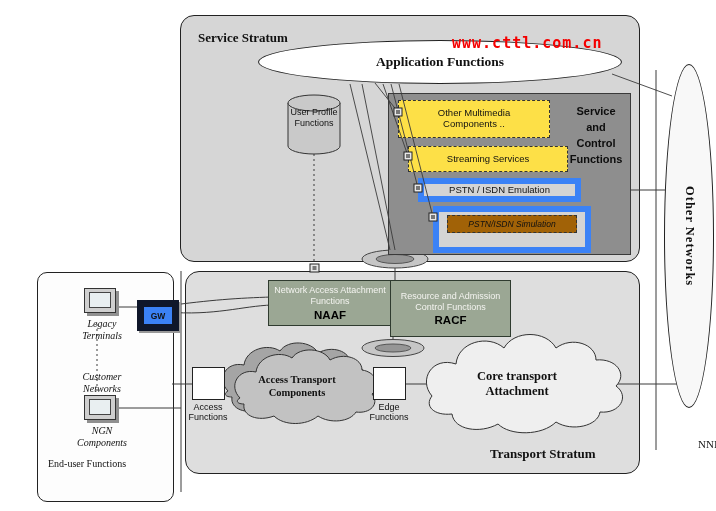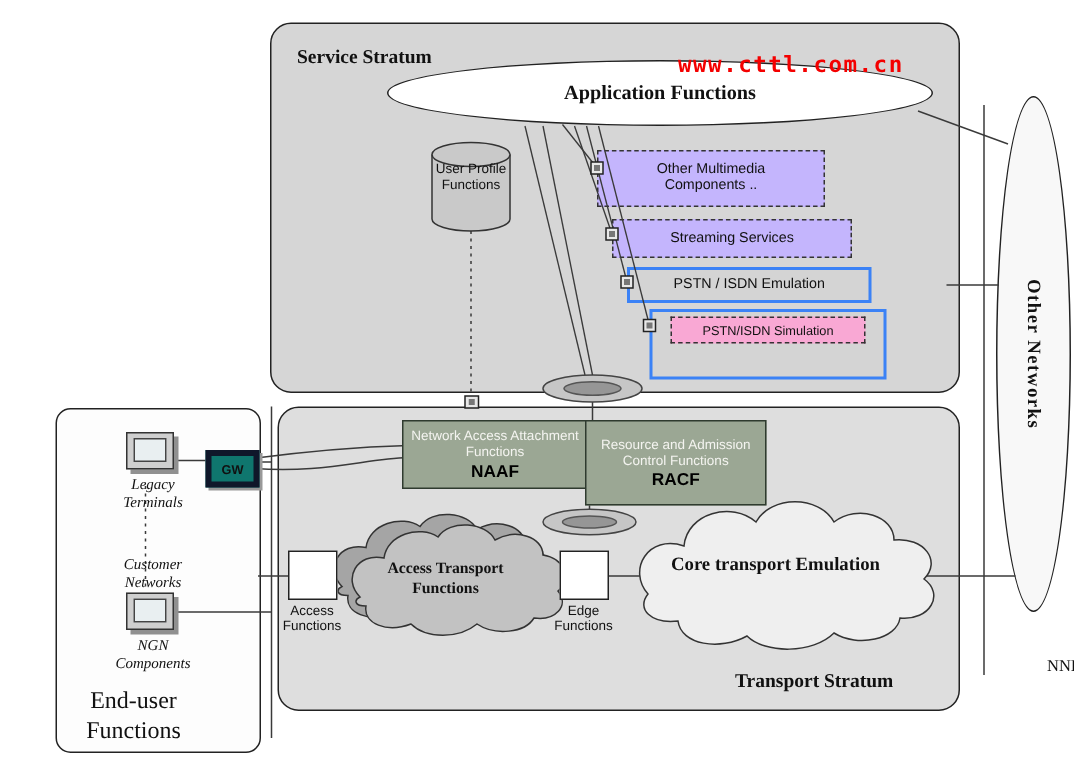--- a/index.html
+++ b/index.html
@@ -7,35 +7,35 @@
          font-family:"Liberation Sans",sans-serif;color:#111;}
   .bgbox{position:absolute;border:1px solid #222;z-index:1;}
   .round{border-radius:14px;}
   svg.layerA{position:absolute;left:0;top:0;z-index:2;pointer-events:none;}
   svg.layerB{position:absolute;left:0;top:0;z-index:4;pointer-events:none;}
   .box{position:absolute;z-index:3;box-sizing:border-box;}
   .lbl{position:absolute;z-index:5;}
   .serif{font-family:"Liberation Serif",serif;}
   .stratum-title{font-family:"Liberation Serif",serif;font-weight:bold;font-size:13px;}
   .ellipse{border:1px solid #222;border-radius:50%;display:flex;align-items:center;justify-content:center;text-align:center;}
-  .comp{background:#c4b5fd;display:flex;align-items:center;justify-content:center;
+  .comp{background:#fde047;display:flex;align-items:center;justify-content:center;
         text-align:center;font-size:9.5px;line-height:1.15;}
   .dashed{border:1px dashed #333;}
-  .solid{border:2px solid #3b82f6;}
+  .solid{border:6px solid #3b82f6;}
   .fn-sq{position:absolute;z-index:3;width:33px;height:33px;background:#fff;border:1px solid #222;box-sizing:border-box;}
   .fn-lbl{font-size:9px;text-align:center;line-height:1.15;}
   .ctrlbox{position:absolute;z-index:3;background:#9ba794;border:1px solid #2f3b2f;box-sizing:border-box;
            display:flex;flex-direction:column;align-items:center;justify-content:center;text-align:center;}
   .ctrlbox .nm{font-size:9px;color:#f4f4f0;line-height:1.2;}
   .ctrlbox .ab{font-size:11.5px;font-weight:bold;color:#000;margin-top:2px;}
   .cloudtxt{font-family:"Liberation Serif",serif;font-weight:bold;text-align:center;line-height:1.2;z-index:5;position:absolute;}
   .itlab{font-family:"Liberation Serif",serif;font-style:italic;font-size:10px;text-align:center;line-height:1.15;}
   .monitor{position:absolute;z-index:3;width:30px;height:23px;background:#cfcfcf;border:1px solid #333;box-shadow:3px 3px 0 #909090;}
   .monitor .screen{position:absolute;left:4px;top:3px;width:20px;height:14px;background:#e9eff1;border:1px solid #444;}
-  .gw{position:absolute;z-index:3;width:28px;height:17px;background:#0f766e;border:4px solid #0f172a;box-shadow:2px 2px 0 #999;
+  .gw{position:absolute;z-index:3;width:28px;height:17px;background:#3b82f6;border:7px solid #0f172a;box-shadow:2px 2px 0 #999;
       display:flex;align-items:center;justify-content:center;font-size:8.5px;font-weight:bold;}
   .watermark{position:absolute;z-index:6;font-family:"DejaVu Sans Mono",monospace;font-weight:bold;
              font-size:15px;letter-spacing:1px;}
   .vert{writing-mode:vertical-rl;font-family:"Liberation Serif",serif;font-weight:bold;font-size:12.5px;letter-spacing:1px;}
 </style>
 </head>
 <body>
 
 <div id="stage">
 
@@ -95,69 +95,72 @@
   <div class="lbl stratum-title" style="left:198px;top:30px;">Service Stratum</div>
 
   <div class="watermark" style="left:452px;top:20px;color:#f40000;margin-top:14px;">www.cttl.com.cn</div>
 
   <div class="box ellipse serif" style="left:258px;top:40px;width:364px;height:44px;background:#fff;font-weight:bold;font-size:13.5px;">
     <span>Application Functions</span>
   </div>
 
   <div class="lbl" style="left:289px;top:107px;width:50px;text-align:center;font-size:9px;line-height:1.25;">User Profile Functions</div>
 
+  <div class="box" style="left:388px;top:93px;width:243px;height:162px;background:#8e8e8e;border:1px solid #3a3a3a;">
+    <div style="position:absolute;right:6px;top:10px;width:56px;text-align:center;font-weight:bold;font-size:11px;line-height:1.45;color:#0d0d0d;">Service and Control Functions</div>
+  </div>
 
   <div class="box comp dashed" style="left:398px;top:100px;width:152px;height:38px;padding:0 26px;">
     <span>Other Multimedia Components ..</span>
   </div>
   <div class="box comp dashed" style="left:408px;top:146px;width:160px;height:26px;">
     <span>Streaming Services</span>
   </div>
   <div class="box comp solid" style="left:418px;top:178px;width:163px;height:24px;background:#d4d4d4;">
     <span>PSTN / ISDN Emulation</span>
   </div>
   <div class="box solid" style="left:433px;top:206px;width:158px;height:47px;background:#d4d4d4;text-align:center;">
-    <div class="dashed" style="width:128px;height:16px;margin:3px auto 0;background:#f9a8d4;font-size:8.5px;display:flex;align-items:center;justify-content:center;">
+    <div class="dashed" style="width:128px;height:16px;margin:3px auto 0;background:#a16207;font-size:8.5px;display:flex;align-items:center;justify-content:center;font-style:italic;">
       <span>PSTN/ISDN Simulation</span>
     </div>
   </div>
 
   <div class="ctrlbox" style="left:268px;top:280px;width:124px;height:46px;">
     <div class="nm">Network Access Attachment Functions</div>
     <div class="ab">NAAF</div>
   </div>
   <div class="ctrlbox" style="left:390px;top:280px;width:121px;height:57px;">
     <div class="nm">Resource and Admission Control Functions</div>
     <div class="ab">RACF</div>
   </div>
 
   <div class="fn-sq" style="left:192px;top:367px;"></div>
   <div class="lbl fn-lbl" style="left:178px;top:402px;width:60px;">Access Functions</div>
 
   <div class="fn-sq" style="left:373px;top:367px;"></div>
   <div class="lbl fn-lbl" style="left:359px;top:402px;width:60px;">Edge Functions</div>
 
-  <div class="cloudtxt" style="left:242px;top:374px;width:110px;font-size:10.5px;">Access Transport Functions</div>
-  <div class="cloudtxt" style="left:447px;top:369px;width:140px;font-size:12.5px;">Core transport Emulation</div>
+  <div class="cloudtxt" style="left:242px;top:374px;width:110px;font-size:10.5px;">Access Transport Components</div>
+  <div class="cloudtxt" style="left:447px;top:369px;width:140px;font-size:12.5px;">Core transport Attachment</div>
 
   <div class="lbl stratum-title" style="left:490px;top:446px;text-align:right;">Transport Stratum</div>
 
   <div class="monitor" style="left:84px;top:288px;">
     <div class="screen"></div>
   </div>
   <div class="gw" style="left:137px;top:300px;">
     <span>GW</span>
   </div>
   <div class="lbl itlab" style="left:72px;top:318px;width:60px;">Legacy Terminals</div>
   <div class="lbl itlab" style="left:70px;top:371px;width:64px;">Customer Networks</div>
   <div class="monitor" style="left:84px;top:395px;">
     <div class="screen"></div>
   </div>
   <div class="lbl itlab" style="left:72px;top:425px;width:60px;">NGN Components</div>
-  <div class="lbl serif" style="left:48px;top:458px;width:82px;font-size:16px;text-align:center;line-height:1.25;">End-user Functions</div>
+  <div class="lbl serif" style="left:48px;top:458px;width:82px;font-size:10px;line-height:1.25;">End-user Functions</div>
 
   <div class="lbl serif" style="left:184px;top:487px;font-size:11px;margin-top:40px;">UNI</div>
   <div class="lbl serif" style="left:660px;top:438px;font-size:11px;margin-left:38px;">NNI</div>
 
   <svg class="layerB" width="716" height="511" viewBox="0 0 716 511">
     <g stroke="#3a3a3a" stroke-width="0.9" fill="none">
       <line x1="375" y1="83" x2="398" y2="112"></line>
       <line x1="383" y1="84" x2="408" y2="156"></line>
       <line x1="391" y1="84" x2="418" y2="188"></line>
       <line x1="399" y1="84" x2="433" y2="217"></line>

